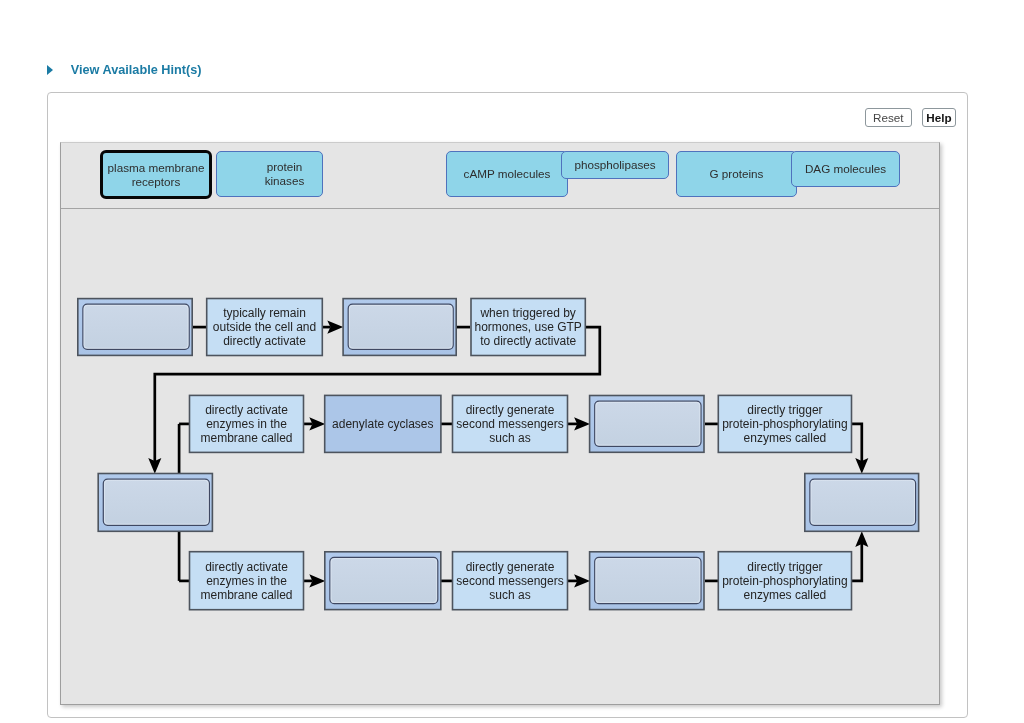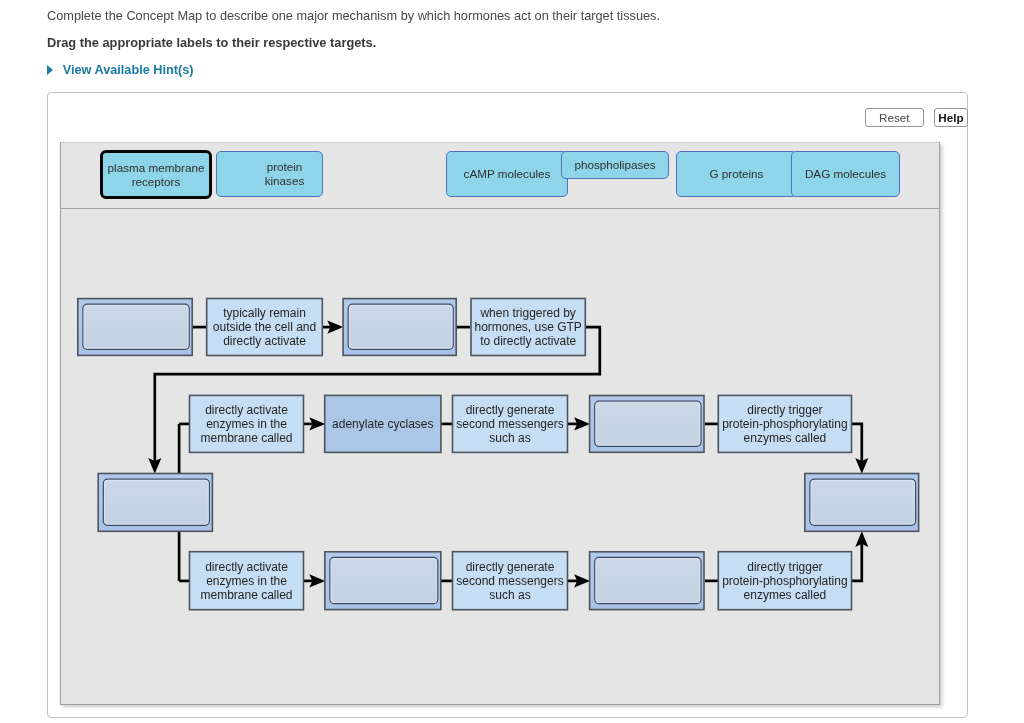--- a/index.html
+++ b/index.html
@@ -2,50 +2,48 @@
 <html><head>
 <meta charset="utf-8">
 <title>Concept Map</title>
 <style>
   html,body{margin:0;padding:0;}
   body{width:1024px;height:723px;background:#ffffff;font-family:"Liberation Sans",sans-serif;overflow:hidden;}
   .page{position:relative;width:1024px;height:723px;}
 
   .q-text{position:absolute;left:47px;top:8px;font-size:12.76px;color:#474747;white-space:nowrap;}
   .q-sub{position:absolute;left:47px;top:35px;font-size:12.8px;font-weight:bold;color:#3a3a3a;white-space:nowrap;}
-  .hints{position:absolute;left:47px;top:62px;height:16px;display:flex;align-items:center;gap:0;}
+  .hints{position:absolute;left:47px;top:62px;height:16px;display:flex;align-items:center;gap:8px;}
   .hints .tri{width:0;height:0;border-left:6.2px solid #1b7ba4;border-top:5.2px solid transparent;border-bottom:5.2px solid transparent;margin-left:0.4px;margin-right:9.4px;}
   .hints .htxt{font-size:12.7px;font-weight:bold;color:#1b7ba4;white-space:nowrap;}
 
   .panel{position:absolute;left:47px;top:92px;width:921px;height:626px;border:1px solid #c2c2c2;border-radius:4px;background:#fff;box-sizing:border-box;}
 
   .btnrow{position:absolute;left:817px;top:15.3px;display:flex;gap:10px;}
   .btn{height:18.5px;border:1px solid #8d979c;border-radius:3px;background:#fff;
-       font-size:11.7px;color:#454545;display:flex;align-items:center;justify-content:center;padding:0 13px;box-sizing:border-box;}
+       font-size:11.7px;color:#454545;display:flex;align-items:center;justify-content:center;padding:0 7px;box-sizing:border-box;}
   .btn.help{font-weight:bold;color:#151515;padding:0 3.7px;}
 
   .inner{position:absolute;left:12px;top:49px;width:880px;height:562.5px;border:1px solid #9e9e9e;border-top-color:#cbcbcb;background:#e5e5e5;
          box-shadow:2px 2px 4px rgba(0,0,0,0.22);box-sizing:border-box;}
   .bank{position:absolute;left:0;top:0;width:100%;height:66.2px;border-bottom:1.4px solid #a4a4a4;box-sizing:border-box;}
 
   .chip{position:absolute;background:#8fd5e9;border:1.6px solid #4f72bd;border-radius:5px;
         display:flex;align-items:center;justify-content:center;text-align:center;
         font-size:11.7px;color:#2e2e2e;line-height:13.8px;box-sizing:border-box;}
   .chip.sel{border:3px solid #060606;border-radius:6px;}
 
   svg.map{position:absolute;left:-1px;top:-1px;}
   .ctext{font-family:"Liberation Sans",sans-serif;font-size:12px;fill:#242424;}
 </style>
 </head>
 <body>
 
 <div class="page">
 
-  <div class="q-text">Complete the Concept Map to describe one major mechanism by which hormones act on their target tissues.</div>
-  <div class="q-sub">Drag the appropriate labels to their respective targets.</div>
 
   <div class="hints">
     <span class="tri"></span>
     <span class="htxt">View Available Hint(s)</span>
   </div>
 
   <div class="panel">
     <div class="btnrow">
       <div class="btn">Reset</div>
       <div class="btn help">Help</div>
@@ -72,21 +70,21 @@
           <div class="chip" style="left: 500px; top: 8px; width: 108px; height: 28px;">
             <div>
               <div>phospholipases</div>
             </div>
           </div>
           <div class="chip" style="left: 615px; top: 8px; width: 121px; height: 46px;">
             <div>
               <div>G proteins</div>
             </div>
           </div>
-          <div class="chip" style="left: 730px; top: 8px; width: 109px; height: 46px;">
+          <div class="chip" style="left: 730px; top: 8px; width: 109px; height: 36px;">
             <div>
               <div>DAG molecules</div>
             </div>
           </div>
         </div>
       <svg class="map" id="map" width="880" height="562">
           <defs>
             <linearGradient id="gOuter" x1="0" y1="0" x2="0" y2="1">
               <stop offset="0" stop-color="#b1caec"></stop>
               <stop offset="1" stop-color="#a9c3e6"></stop>

